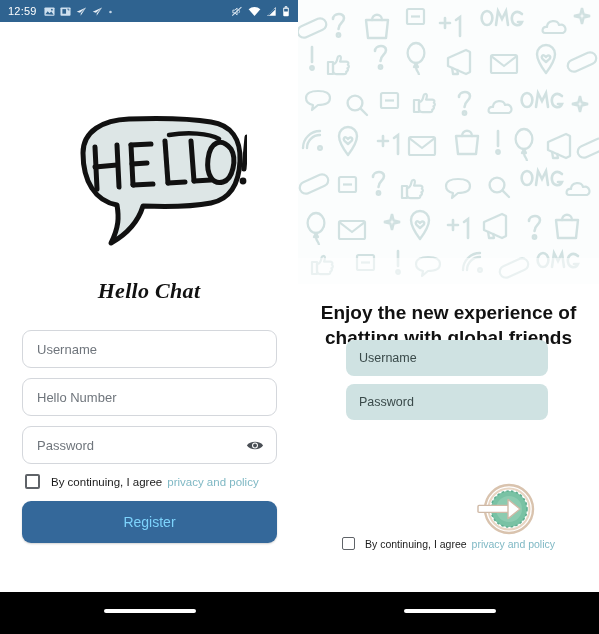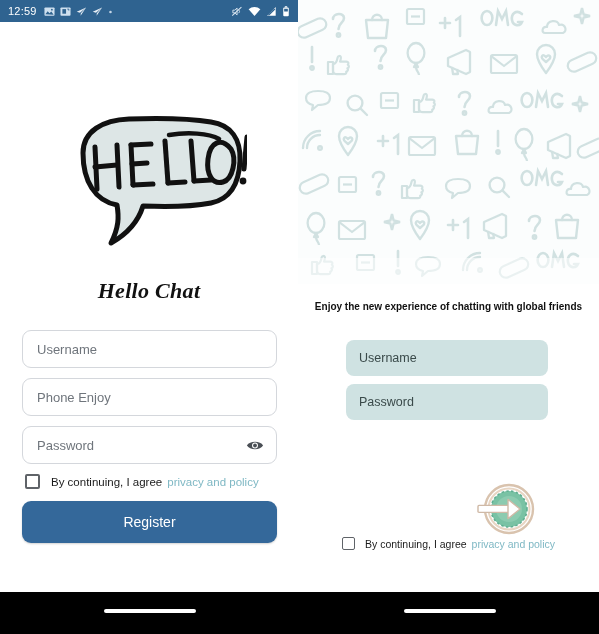--- a/index.html
+++ b/index.html
@@ -110,21 +110,21 @@
     font-size: 11.5px;
     color: #7fb8c4;
     margin-left: 5px;
     cursor: pointer;
   }
 
   .register-btn {
     height: 42px;
     border-radius: 9px;
     background: #34689a;
-    color: #ffffff;
+    color: #7dd3fc;
     font-size: 14px;
     display: flex; align-items: center; justify-content: center;
     cursor: pointer;
     box-shadow: 0 1px 2px rgba(0,0,0,.18);
   }
 
   
   .panel-right {
     position: absolute;
     left: 298px; top: 0;
@@ -139,21 +139,21 @@
     background: #fbfdfd;
     overflow: hidden;
   }
   .doodle-band svg { display: block; }
 
   .tagline {
     position: absolute;
     left: 16px; top: 300px;
     width: 269px;
     text-align: center;
-    font-size: 10px;
+    font-size: 19px;
     font-weight: bold;
     color: #111111;
     line-height: 1.32;
   }
 
   .form-right {
     position: absolute;
     left: 48px; top: 340px;
     width: 202px;
   }
@@ -312,21 +312,21 @@
 
     <div class="app-title">Hello Chat</div>
 
     <div class="form-left">
 
       <div class="field-outline">
         <span class="ph">Username</span>
       </div>
 
       <div class="field-outline">
-        <span class="ph">Phone Enjoy</span>
+        <span class="ph">Hello Number</span>
       </div>
 
       <div class="field-outline">
         <span class="ph">Password</span>
         <span class="eye-btn">
           <svg width="18" height="13" viewBox="0 0 20 14">
             <path d="M1 7 C4 1.6 16 1.6 19 7 C16 12.4 4 12.4 1 7 Z" fill="#4a4f55"></path>
             <circle cx="10" cy="7" r="3.3" fill="#ffffff"></circle>
             <circle cx="10" cy="7" r="2.1" fill="#4a4f55"></circle>
           </svg>

